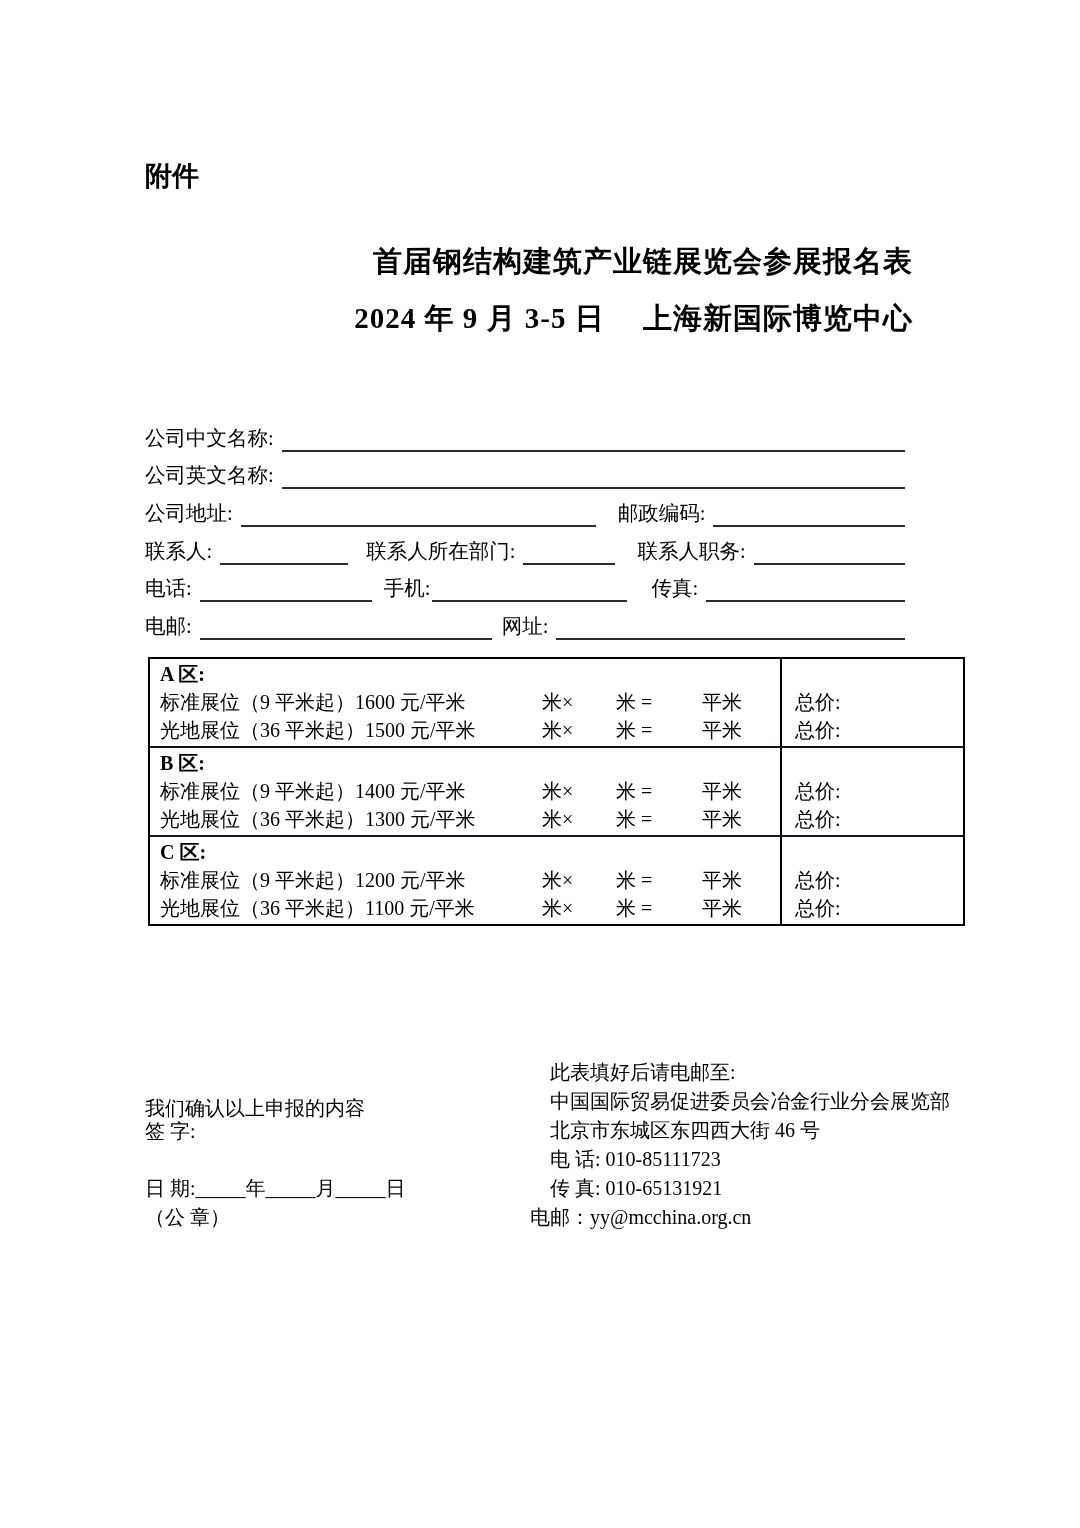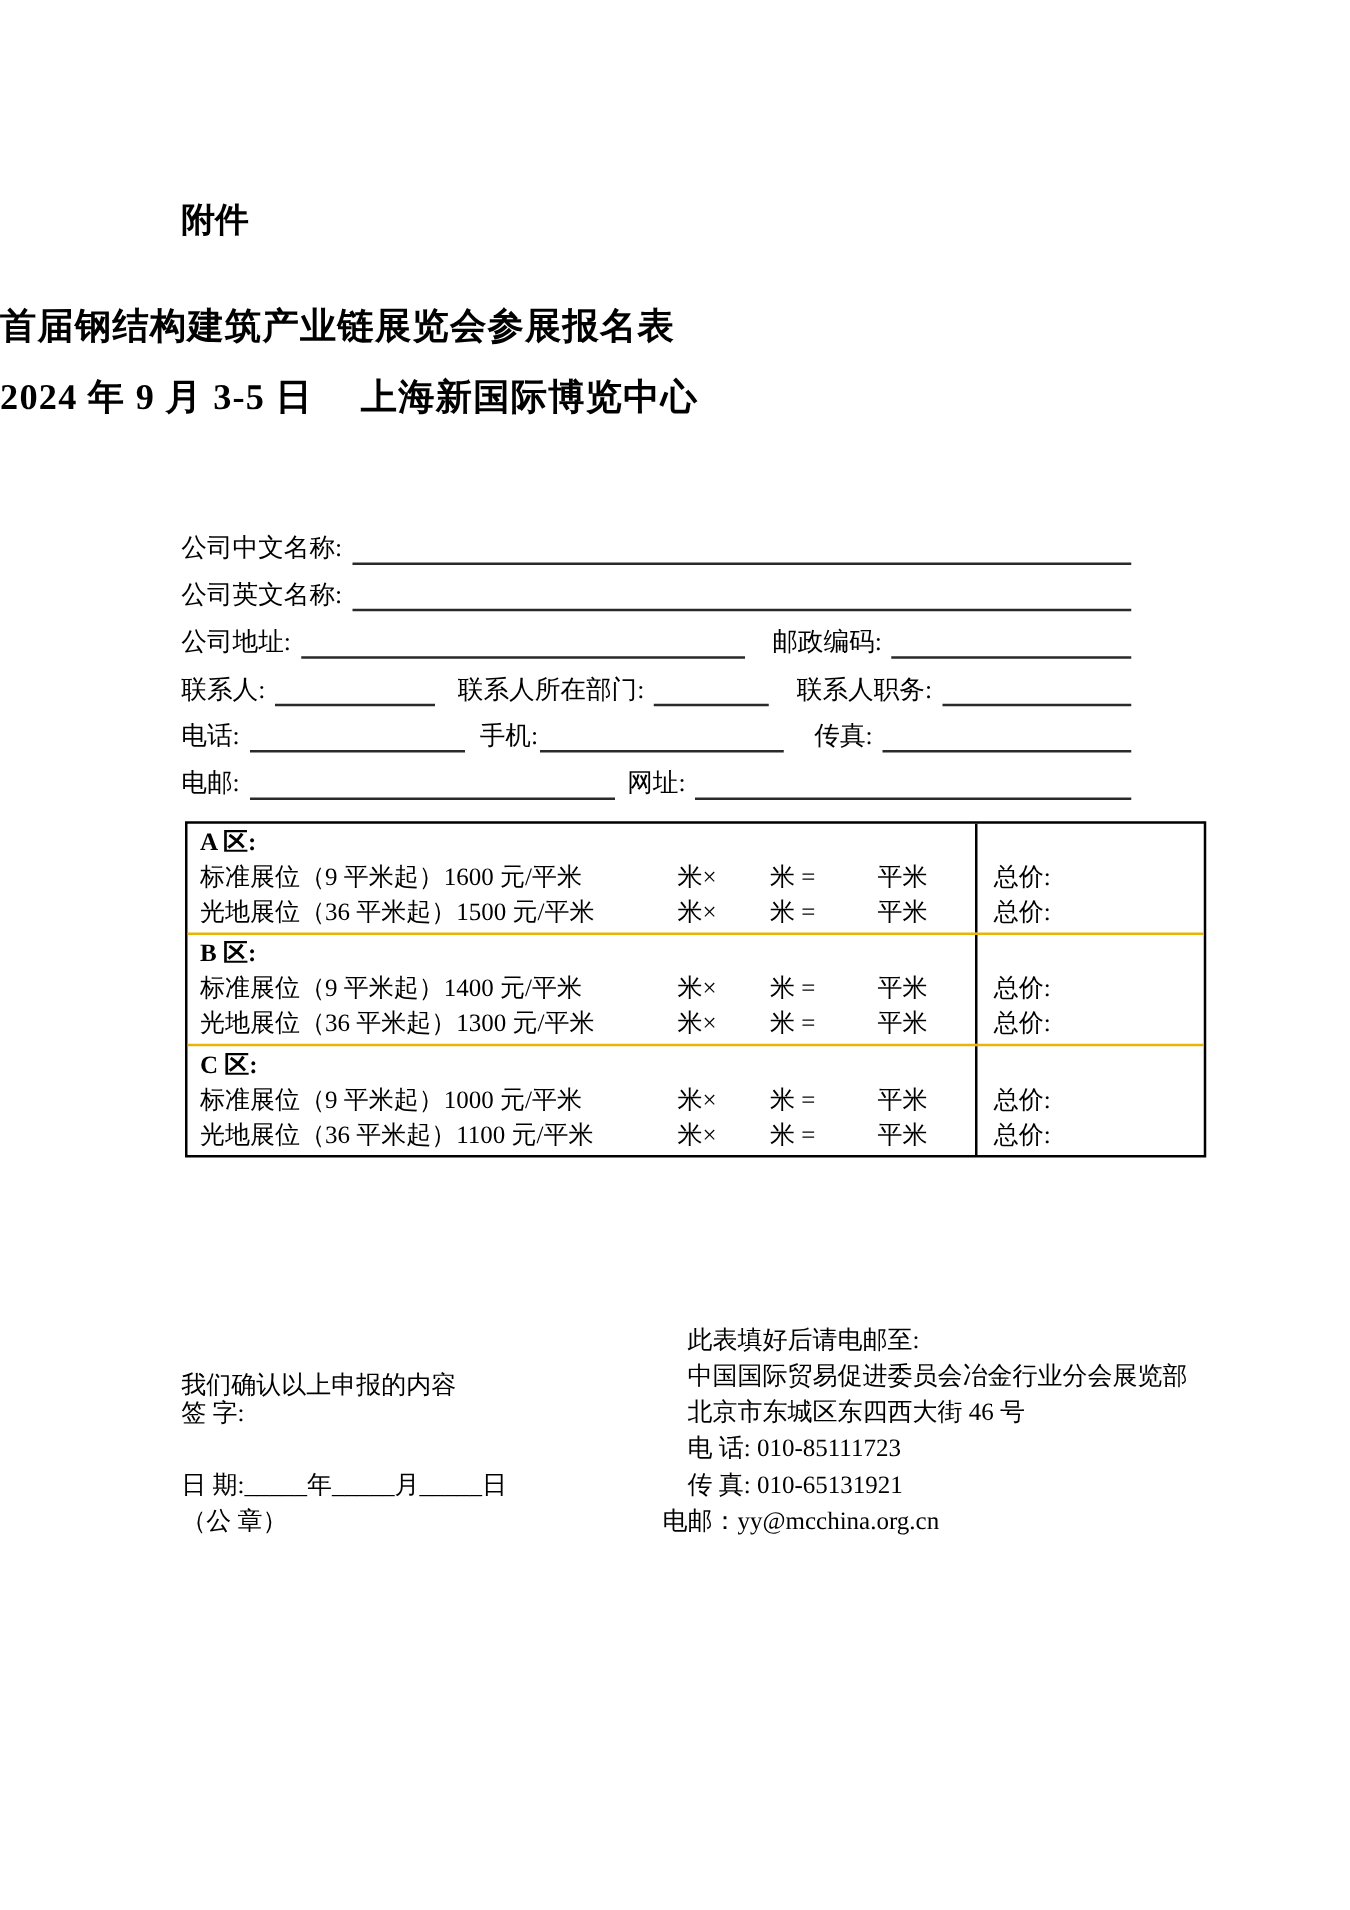--- a/index.html
+++ b/index.html
@@ -13,21 +13,21 @@
   }
   
   .attachment{
     position:absolute;left:145px;top:160px;
     font-family:"Liberation Sans","DejaVu Sans",sans-serif;
     font-weight:bold;font-size:27px;line-height:32px;
   }
   
   .title-block{
     position:absolute;left:0;top:241px;width:913px;
-    text-align:left;font-weight:bold;
+    text-align:right;font-weight:bold;
   }
   .title-line1{font-size:29px;line-height:40px;letter-spacing:1px;}
   .title-line2{font-size:29px;line-height:40px;margin-top:17px;letter-spacing:1px;}
   
   .form-fields{
     position:absolute;left:145px;top:419px;width:760px;
     font-size:20.5px;
   }
   .frow{display:flex;align-items:center;height:37.6px;white-space:nowrap;}
   .flabel{flex:0 0 auto;}
@@ -36,21 +36,21 @@
     border-bottom:2px solid #2a2a2a;
     margin-left:8px;
   }
   .fline.grow{flex:1 1 auto;}
   
   .btable{
     position:absolute;left:148px;top:657px;width:817px;
     border:2px solid #000;box-sizing:border-box;
     font-size:20px;
   }
-  .bsection{display:flex;border-top:2px solid #eab308;}
+  .bsection{display:flex;border-top:2px solid #0f172a;}
   .bsection.first{border-top:none;}
   .bleft{
     position:relative;width:632px;box-sizing:border-box;
     border-right:2px solid #000;
     padding:1px 0 2px 10px;
   }
   .bright{flex:1 1 auto;padding:1px 0 2px 13px;}
   .bzone{height:28px;line-height:28px;font-weight:bold;}
   .brow{position:relative;height:28px;line-height:28px;white-space:nowrap;}
   .brow .mx{position:absolute;left:382px;}
@@ -172,21 +172,21 @@
         <div class="tblank"></div>
         <div class="trow">总价:</div>
         <div class="trow">总价:</div>
       </div>
     </div>
 
     <div class="bsection">
       <div class="bleft">
         <div class="bzone">C 区:</div>
         <div class="brow">
-          <span>标准展位（9 平米起）1000 元/平米</span>
+          <span>标准展位（9 平米起）1200 元/平米</span>
           <span class="mx">米×</span>
           <span class="me">米 =</span>
           <span class="sqm">平米</span>
         </div>
         <div class="brow">
           <span>光地展位（36 平米起）1100 元/平米</span>
           <span class="mx">米×</span>
           <span class="me">米 =</span>
           <span class="sqm">平米</span>
         </div>

